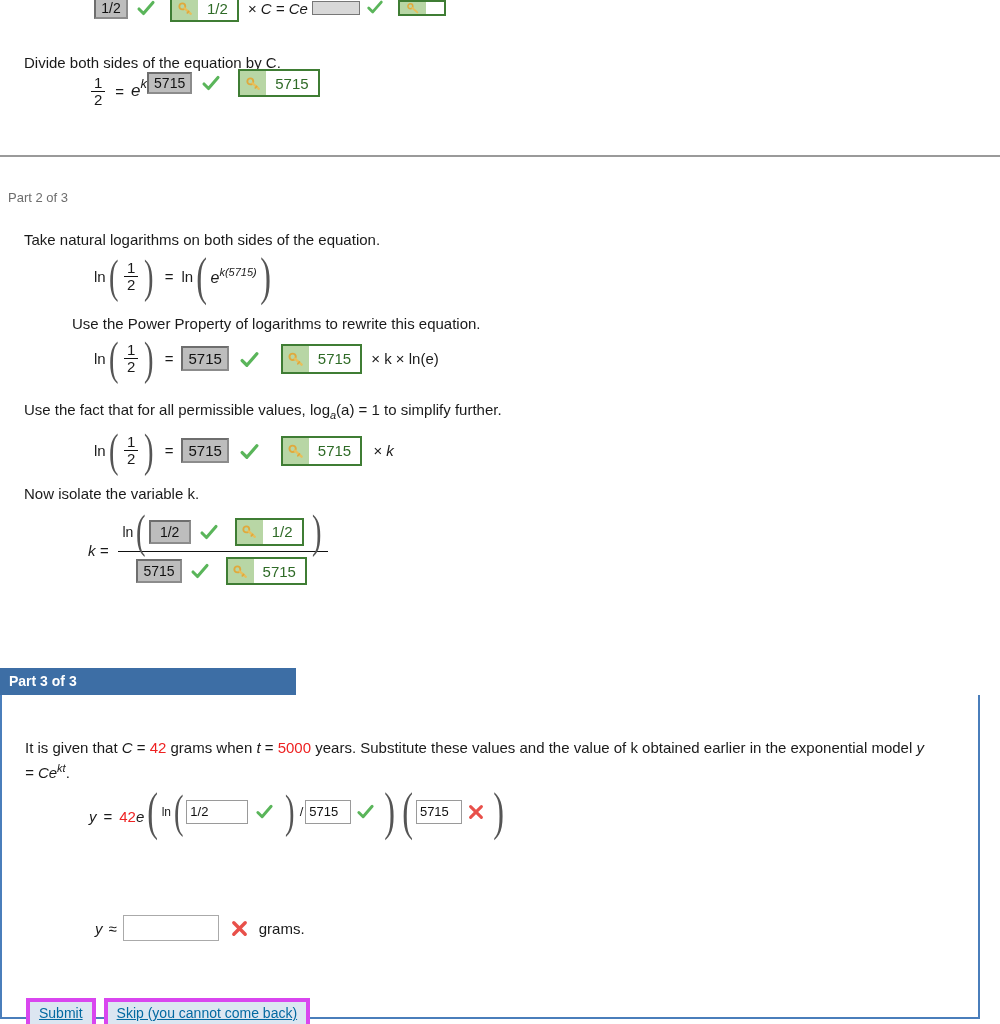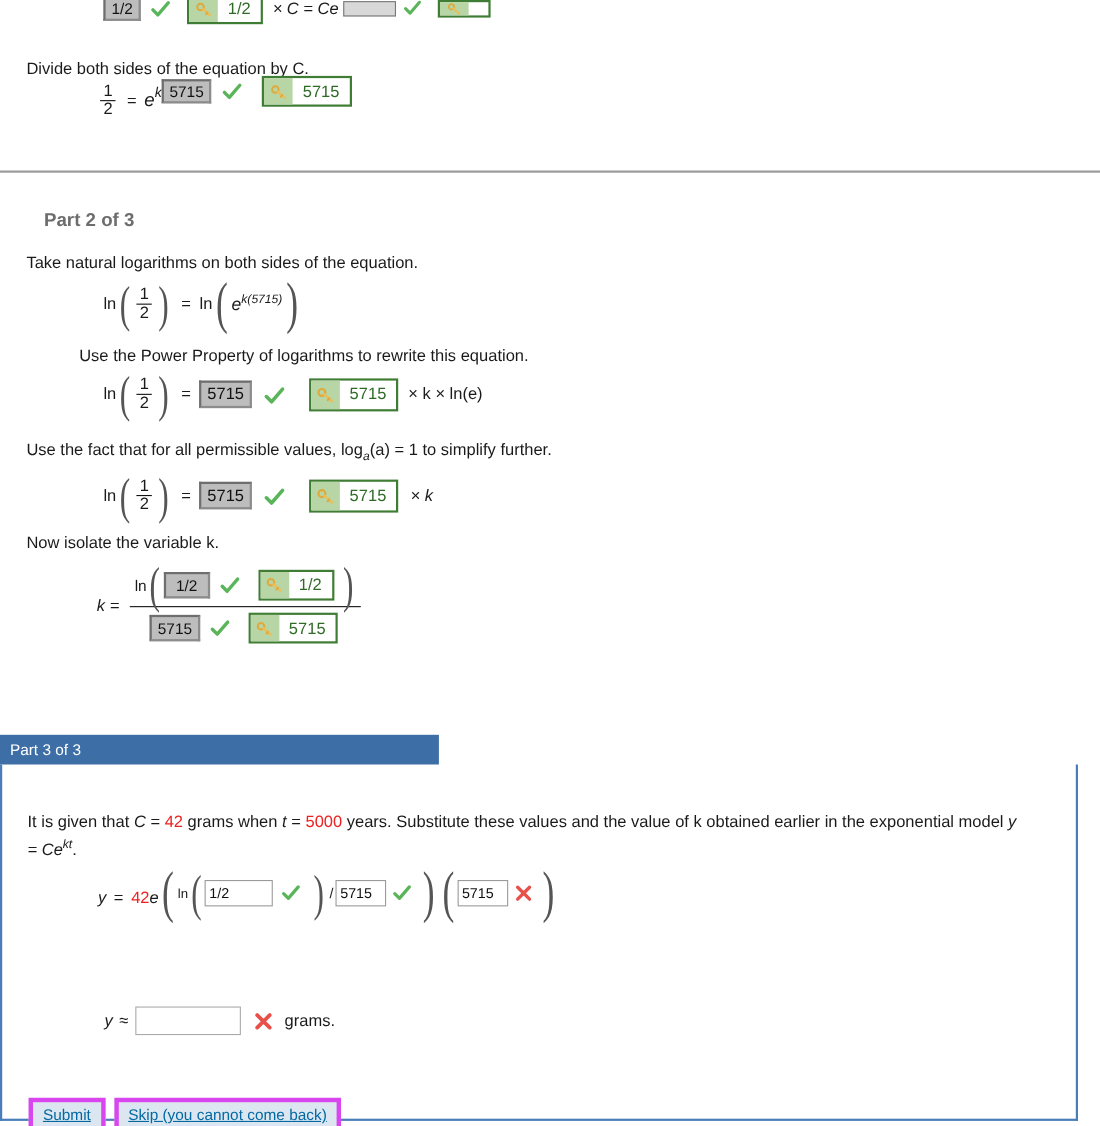--- a/index.html
+++ b/index.html
@@ -62,24 +62,24 @@
     vertical-align: middle;
   }
   .inputbox.blank { width: 96px; height: 26px; border-color: #aaa; }
 
   .ckmark { display: inline-block; width: 20px; height: 20px; }
   .xmark  { display: inline-block; width: 18px; height: 18px; }
 
   
   .stmt { font-size: 15px; line-height: 21px; }
   .hr { height: 0; border-top: 2px solid #9a9a9a; }
-  .partlabel { font-size: 17px; font-weight: bold; color: #6d6d6d; margin-left: 32px; }
+  .partlabel { font-size: 13px; font-weight: normal; color: #6d6d6d; }
   .parttab {
-    background: #3d6ea5; color: #fff; font-weight: normal; font-size: 14px;
-    padding: 5px 10px 6px 9px; width: 399px;
+    background: #3d6ea5; color: #fff; font-weight: bold; font-size: 14px;
+    padding: 5px 10px 6px 9px; width: 296px;
   }
   .partbox { border: 2px solid #4a7ebb; border-top: none; }
 
   .btn {
     display: inline-block; background: #dce6f1; border: 4px solid #d946ef;
     color: #0369a1; font-size: 14px; padding: 3px 9px 4px;
     text-decoration: underline; font-family: "Liberation Sans", sans-serif;
     cursor: pointer;
   }
 </style>

